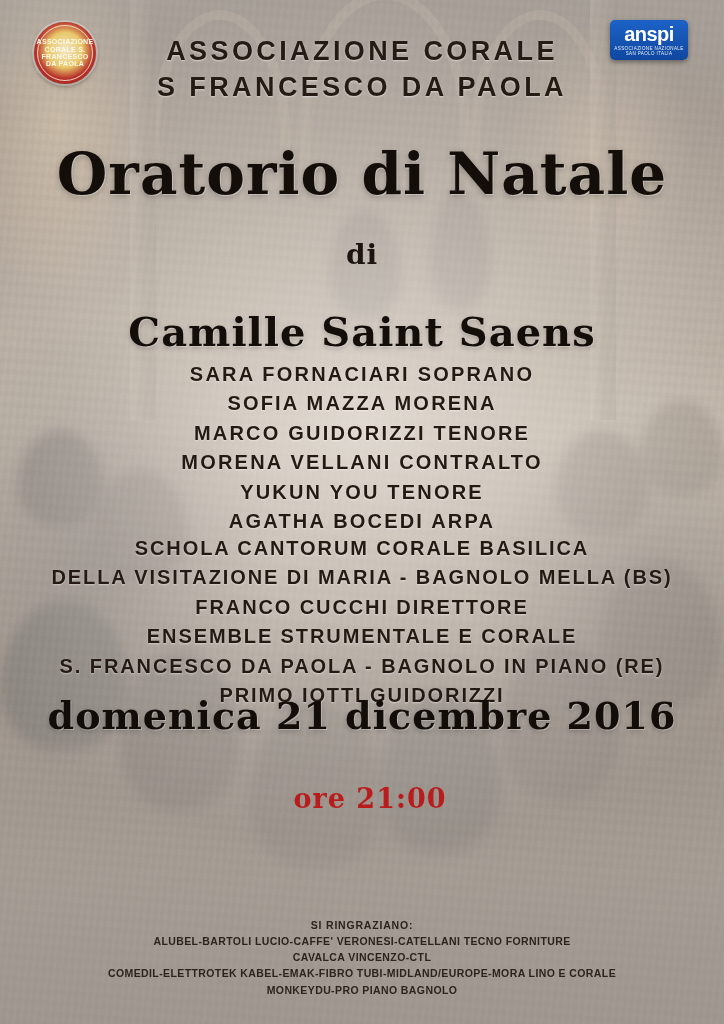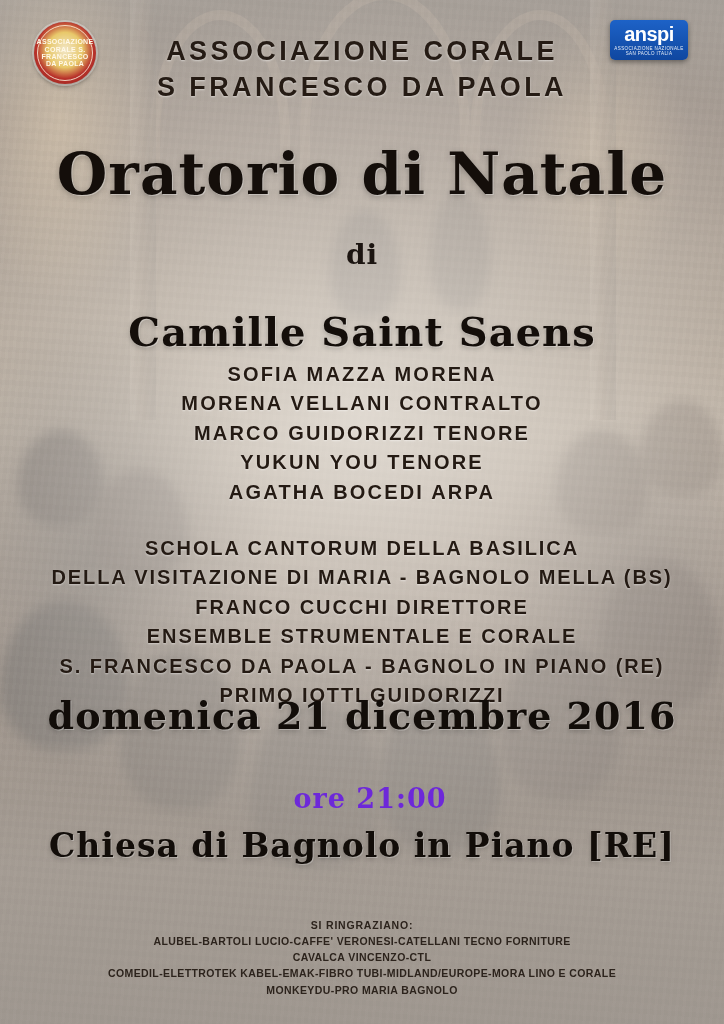--- a/index.html
+++ b/index.html
@@ -208,21 +208,21 @@
     top: 693px;
     font-size: 38px;
     color: #120d09;
     text-shadow: 1px 1px 0 rgba(255,255,255,0.3), 0 2px 5px rgba(0,0,0,0.2);
   }
   .time {
     position: absolute;
     left: 16px; right: 0;
     top: 783px;
     font-size: 27px;
-    color: #6d28d9;
+    color: #b91c1c;
   }
   .venue {
     position: absolute;
     left: 0; right: 0;
     top: 826px;
     font-size: 33px;
     color: #120d09;
     text-shadow: 1px 1px 0 rgba(255,255,255,0.28), 0 2px 5px rgba(0,0,0,0.2);
   }
 
@@ -281,42 +281,42 @@
     <div class="assoc">
       <div>ASSOCIAZIONE CORALE</div>
       <div>S FRANCESCO DA PAOLA</div>
     </div>
 
     <div class="title blackletter">Oratorio di Natale</div>
     <div class="di blackletter">di</div>
     <div class="composer blackletter">Camille Saint Saens</div>
 
     <div class="cast">
+      <div>SARA FORNACIARI SOPRANO</div>
       <div>SOFIA MAZZA MORENA</div>
+      <div>MARCO GUIDORIZZI TENORE</div>
       <div>MORENA VELLANI CONTRALTO</div>
-      <div>MARCO GUIDORIZZI TENORE</div>
       <div>YUKUN YOU TENORE</div>
       <div>AGATHA BOCEDI ARPA</div>
     </div>
 
     <div class="ensemble">
-      <div>SCHOLA CANTORUM DELLA BASILICA</div>
+      <div>SCHOLA CANTORUM CORALE BASILICA</div>
       <div>DELLA VISITAZIONE DI MARIA - BAGNOLO MELLA (BS)</div>
       <div>FRANCO CUCCHI DIRETTORE</div>
       <div>ENSEMBLE STRUMENTALE E CORALE</div>
       <div>S. FRANCESCO DA PAOLA - BAGNOLO IN PIANO (RE)</div>
       <div>PRIMO IOTTI GUIDORIZZI</div>
     </div>
 
     <div class="date blackletter">domenica  21  dicembre 2016</div>
     <div class="time blackletter">ore 21:00</div>
-    <div class="venue blackletter">Chiesa di Bagnolo in Piano [RE]</div>
 
     <div class="thanks">
       <div class="head">SI RINGRAZIANO:</div>
       <div>ALUBEL-BARTOLI LUCIO-CAFFE' VERONESI-CATELLANI TECNO FORNITURE</div>
       <div>CAVALCA VINCENZO-CTL</div>
       <div>COMEDIL-ELETTROTEK KABEL-EMAK-FIBRO TUBI-MIDLAND/EUROPE-MORA LINO E CORALE</div>
-      <div>MONKEYDU-PRO MARIA BAGNOLO</div>
+      <div>MONKEYDU-PRO PIANO BAGNOLO</div>
     </div>
 
   </div>
 </div>
 
 </body></html>

